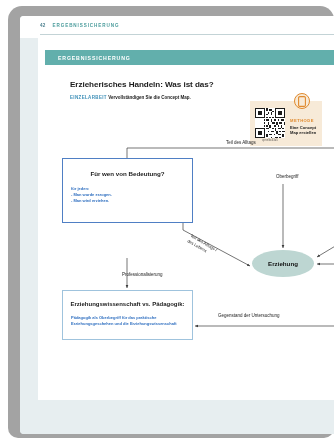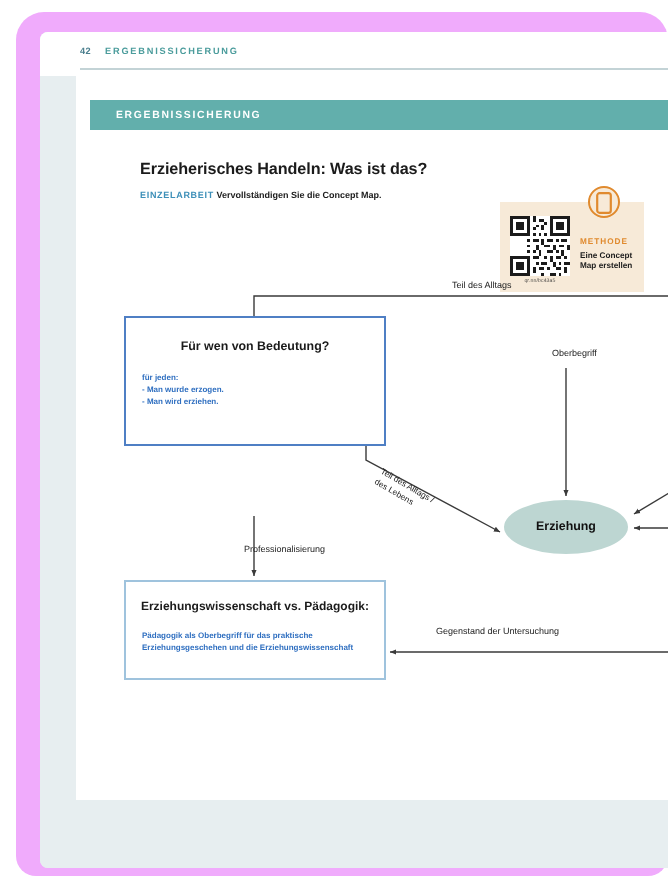--- a/index.html
+++ b/index.html
@@ -14,21 +14,21 @@
     font-family: "Liberation Sans", sans-serif;
   }
 
   
   #device-frame {
     position: absolute;
     left: 8px;
     top: 6px;
     width: 326px;
     height: 432px;
-    background: #f0abfc;
+    background: #a3a3a3;
     border-radius: 14px 14px 10px 10px;
     box-sizing: border-box;
   }
   #device-screen {
     position: absolute;
     left: 12px;
     top: 10px;
     width: 322px;
     height: 418px;
     background: #e7eef0;

